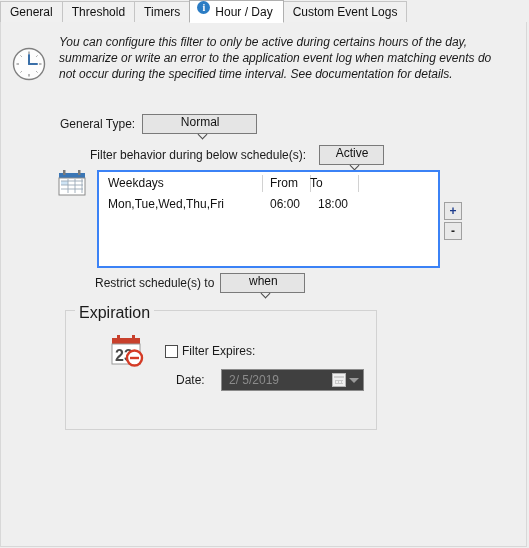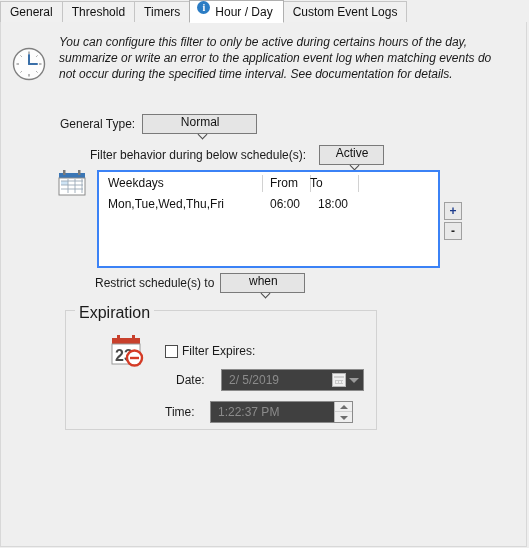--- a/index.html
+++ b/index.html
@@ -396,29 +396,14 @@
     <span class="lbl" style="width:45px;">Date:</span>
     <div class="textfield" style="width:143px;">
       <span>2/  5/2019</span>
       <span class="fld-right">
         <span class="mini-cal"></span>
         <span class="tri-down"></span>
       </span>
     </div>
   </div>
 
-  <div class="row" style="left:164px; top:379px;">
-    <span class="lbl" style="width:45px;">Time:</span>
-    <div class="textfield" style="width:143px;">
-      <span>1:22:37 PM</span>
-      <span class="spin">
-        <div>
-            <span class="tri-up-s"></span>
-          </div>
-        <div class="sep"></div>
-        <div>
-            <span class="tri-dn-s"></span>
-          </div>
-      </span>
-    </div>
-  </div>
 
 </div>
 
 </body></html>

